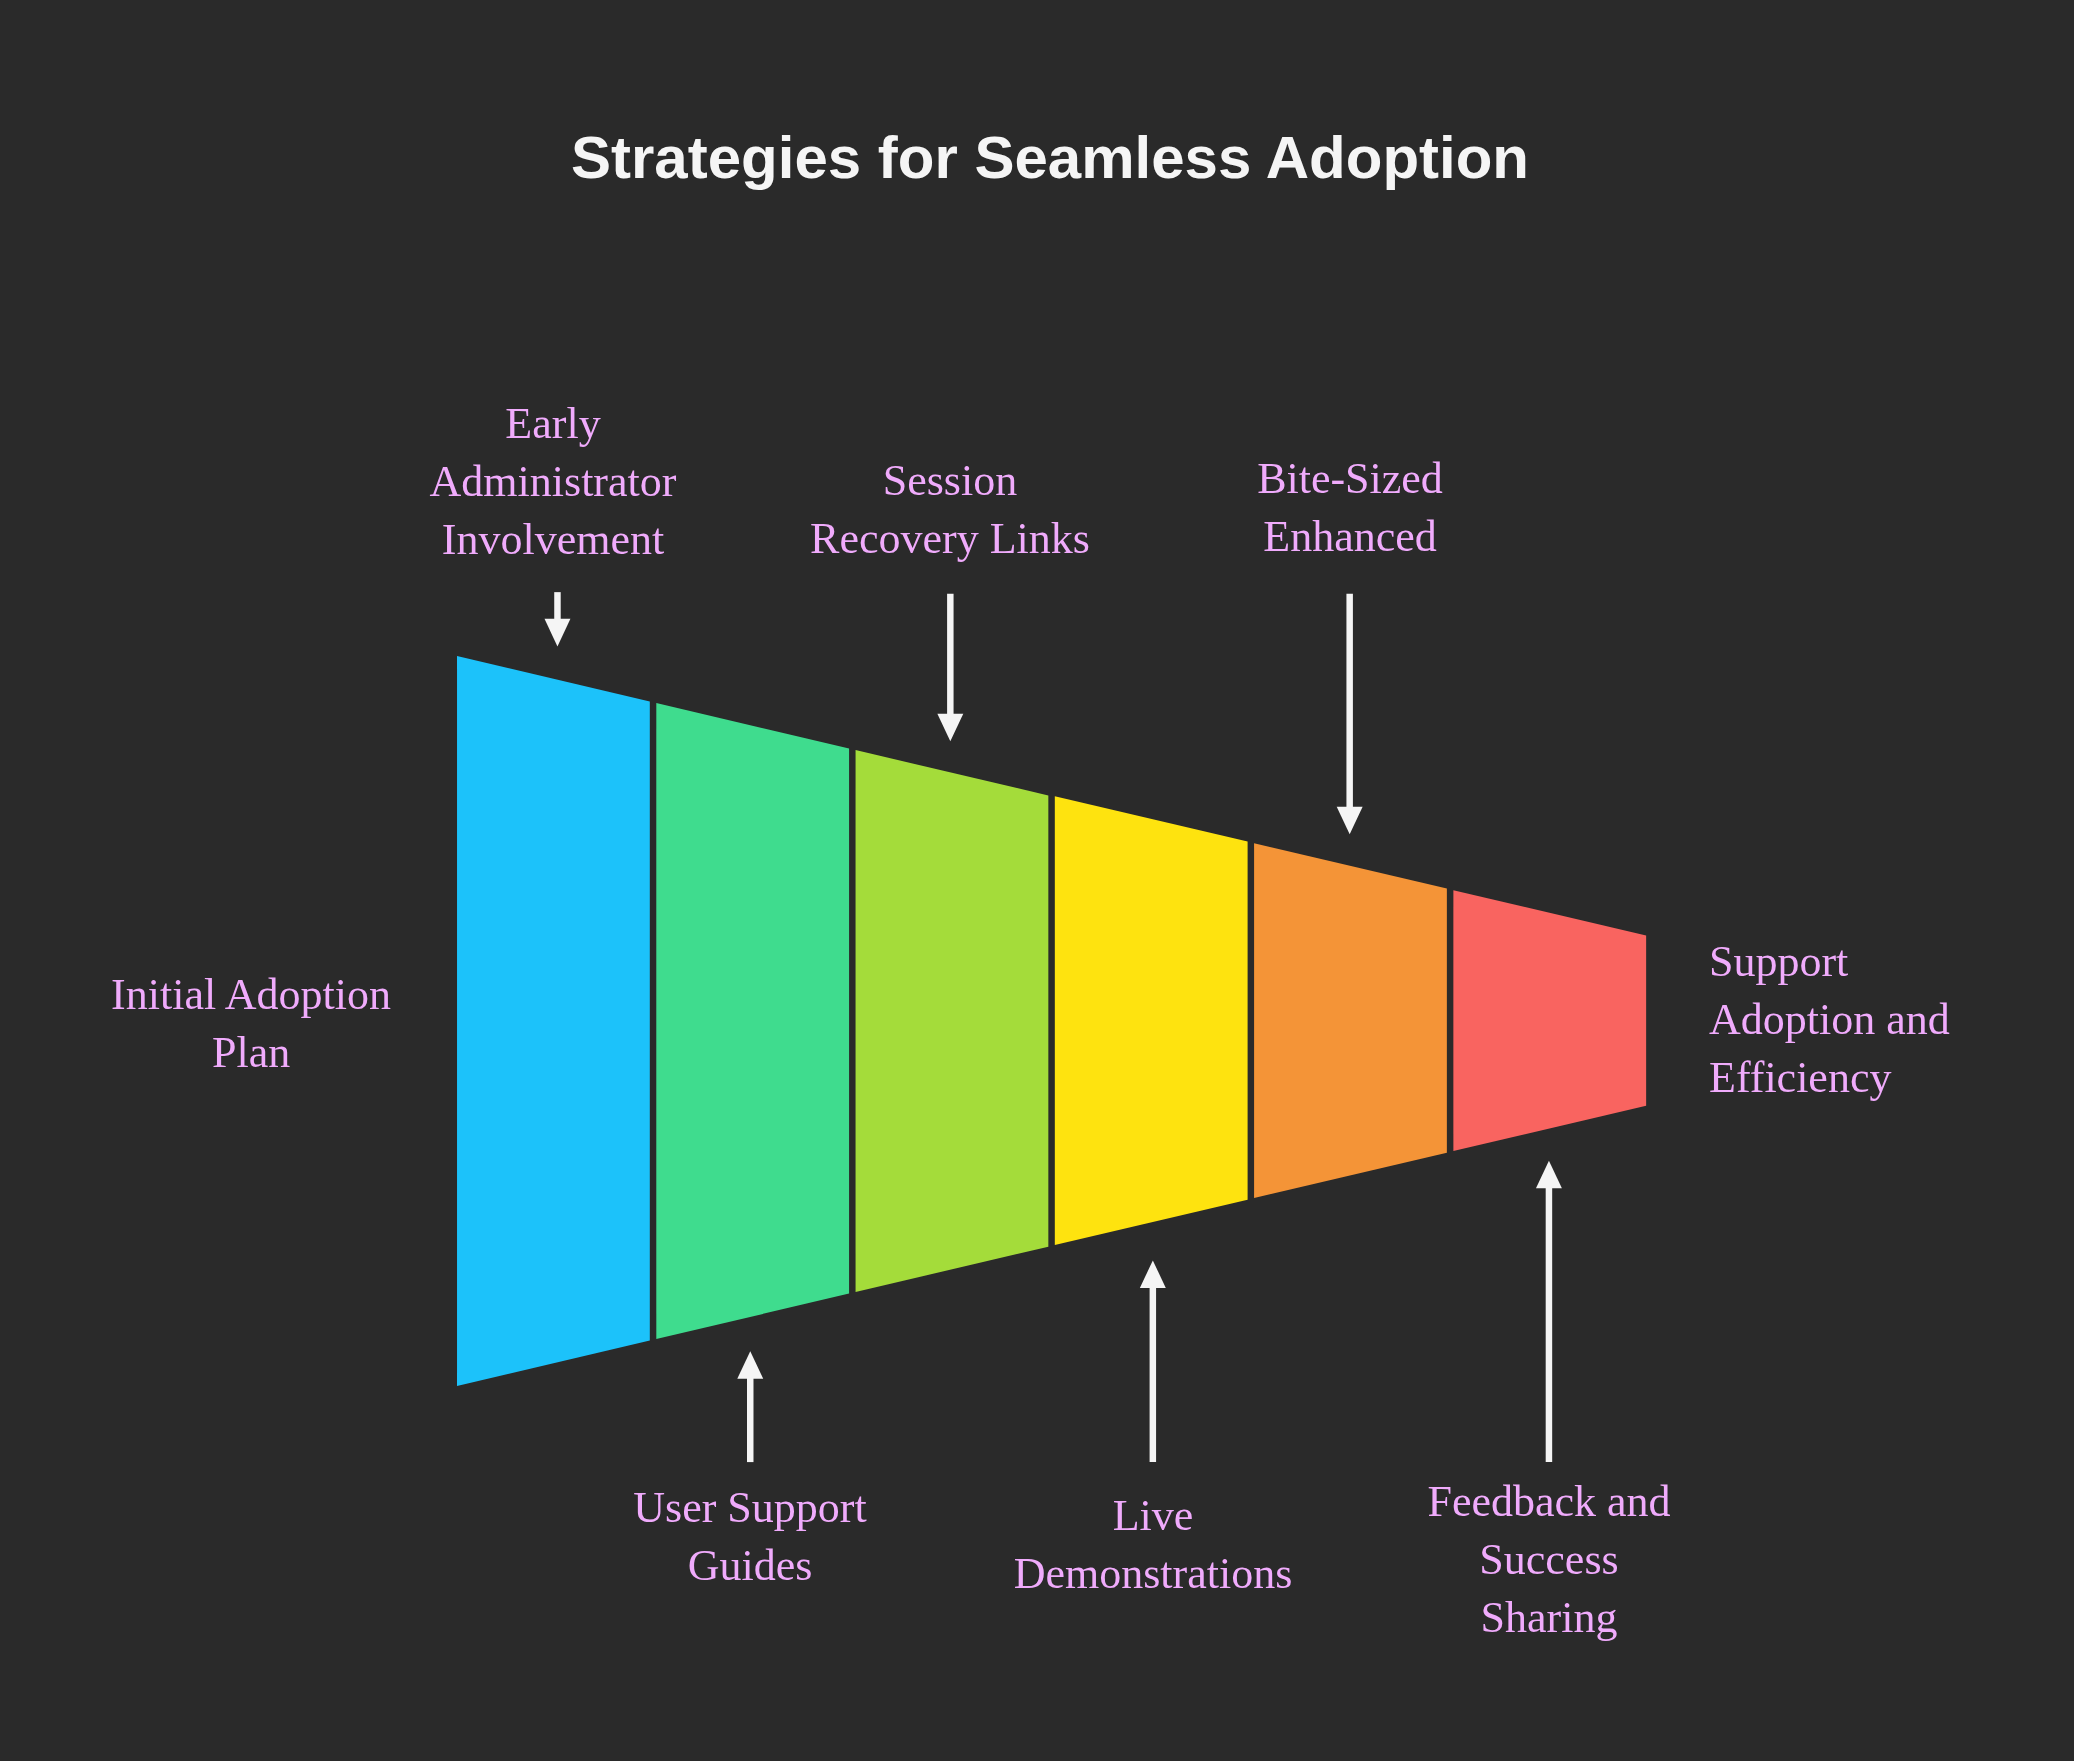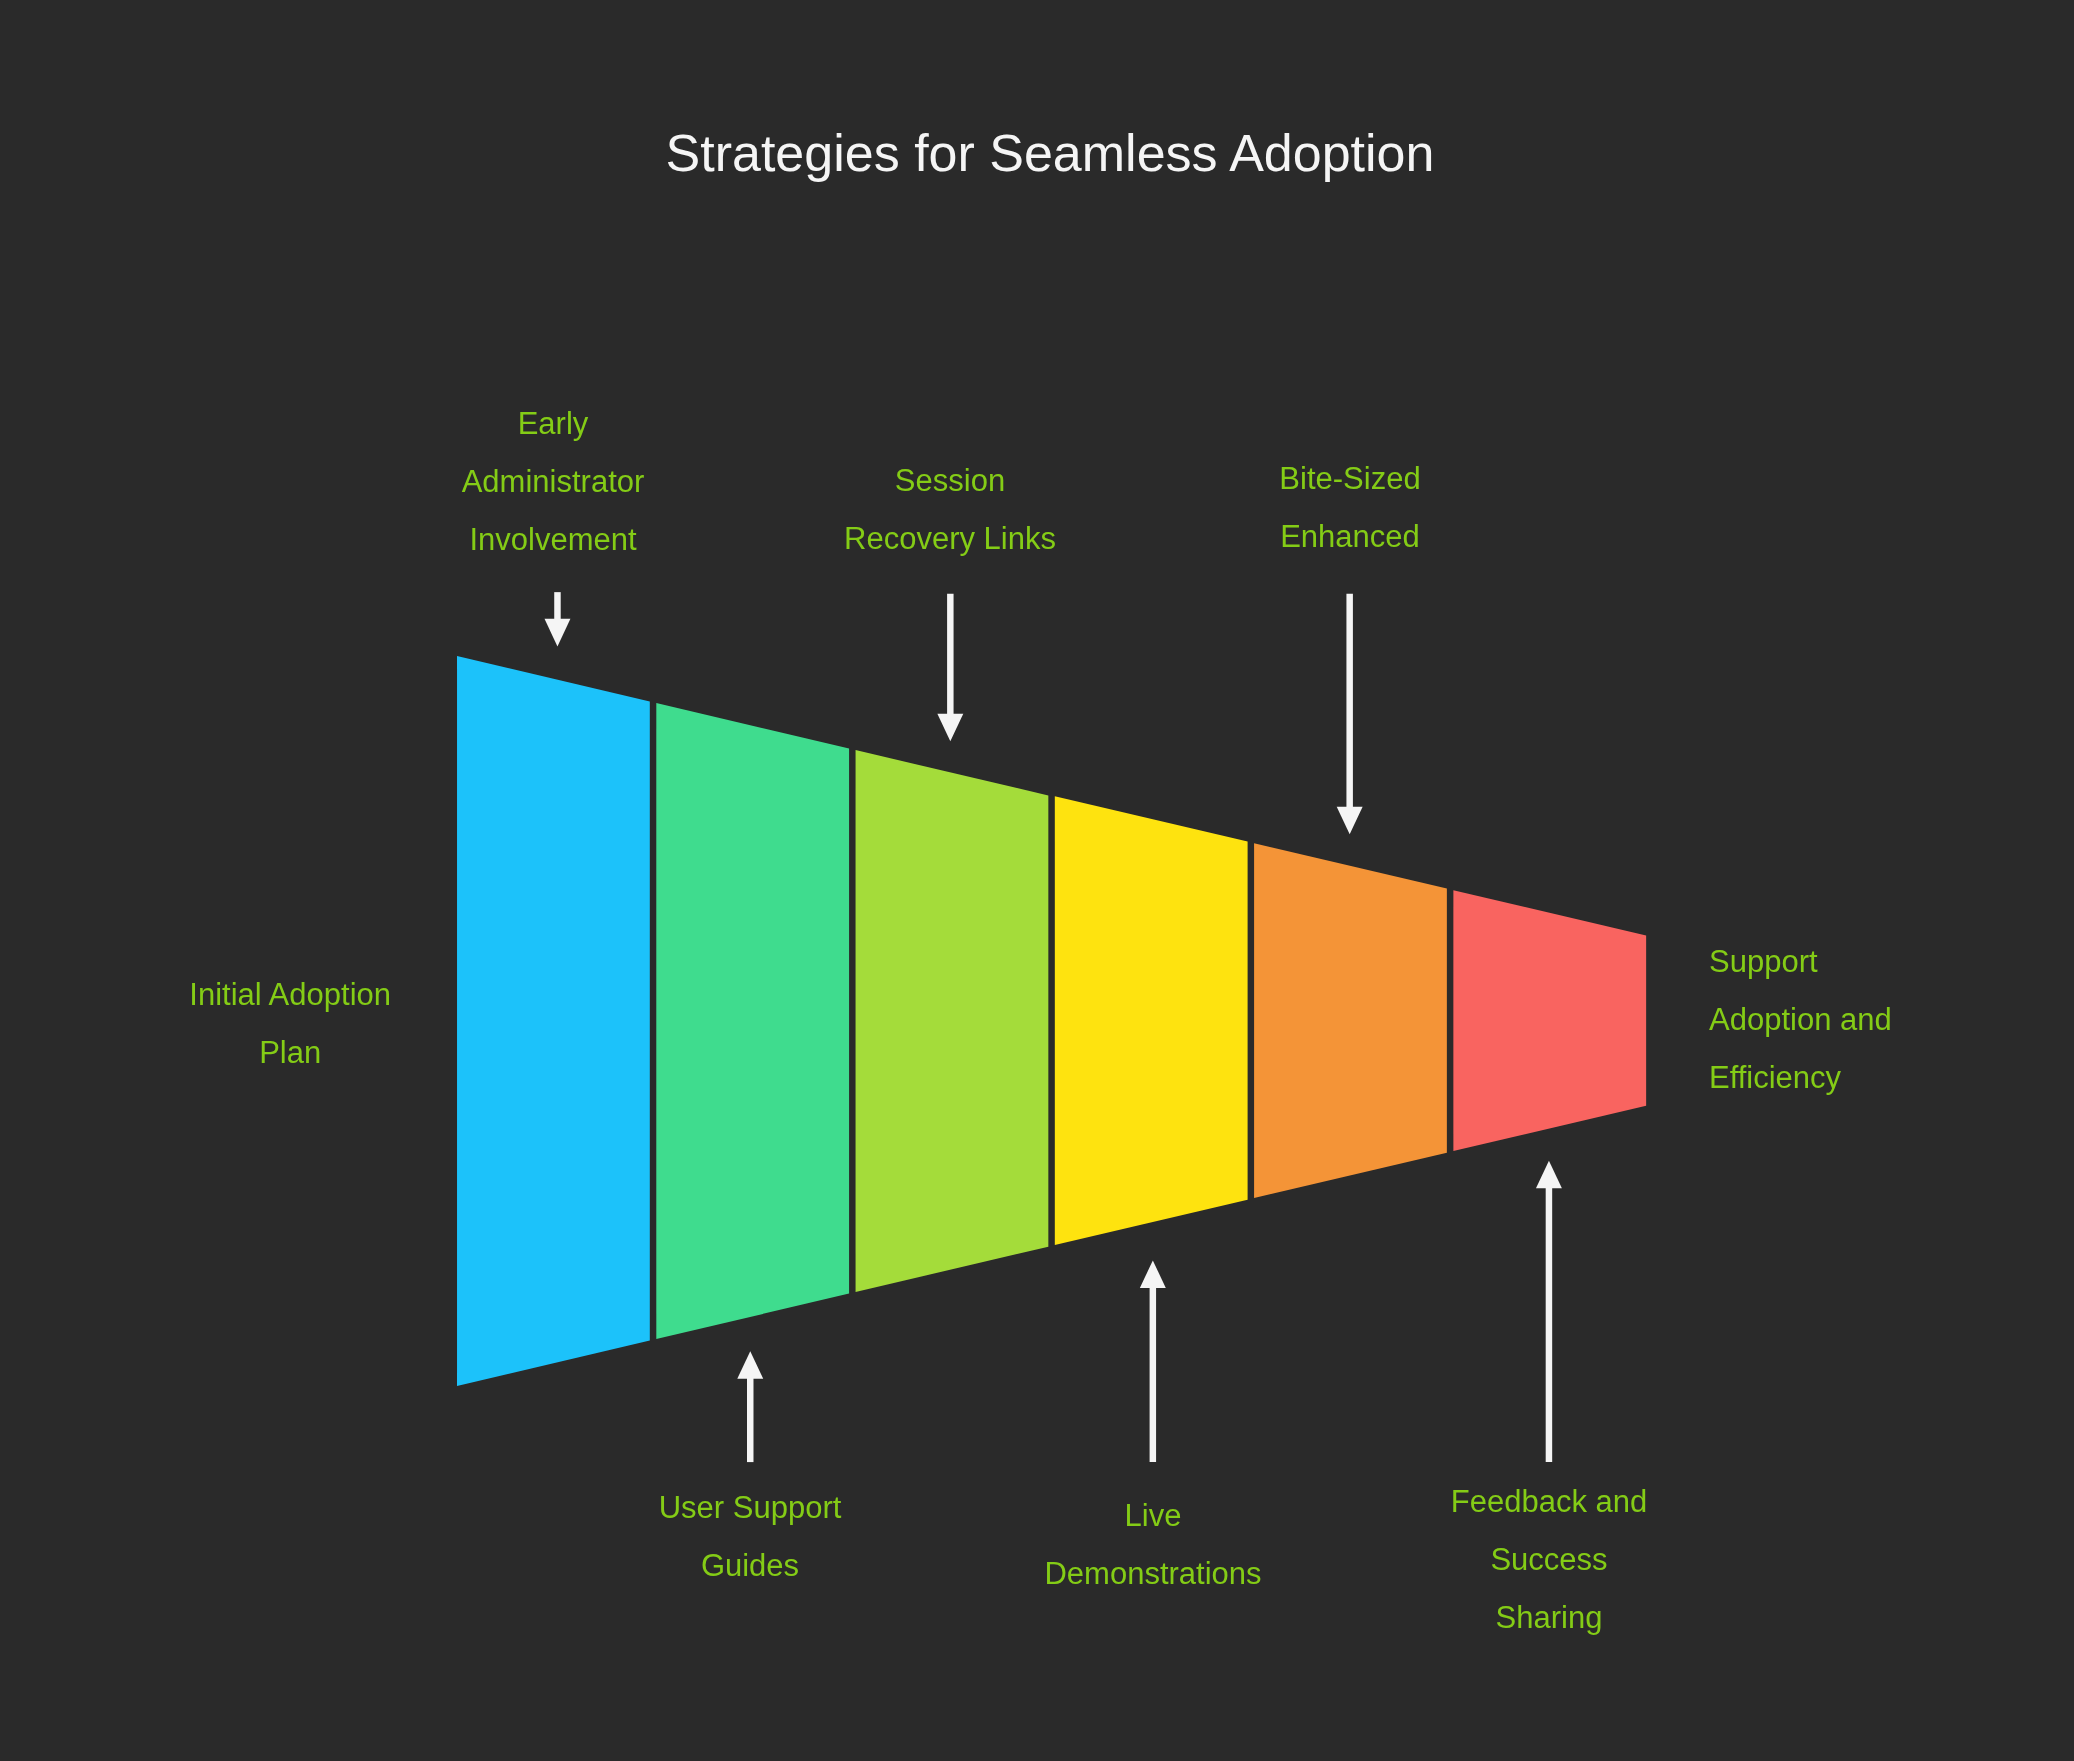--- a/index.html
+++ b/index.html
@@ -15,42 +15,43 @@
     font-family: "Liberation Sans", sans-serif;
     overflow: hidden;
   }
   #funnel-svg {
     position: absolute;
     left: 0;
     top: 0;
   }
   .label {
     position: absolute;
-    color: #84cc16;
-    font-size: 31px;
+    color: #f0abfc;
+    font-size: 44px;
     line-height: 58px;
     white-space: pre-line;
     text-align: center;
+    font-family: Liberation Serif, serif;
   }
   .label.center {
     transform: translateX(-50%);
   }
   .label.align-right {
   }
   .label.align-left {
     text-align: left;
   }
   #title {
     position: absolute;
     left: 1050px;
     top: 123px;
     transform: translateX(-50%);
     color: #F5F5F5;
-    font-size: 52px;
-    font-weight: normal;
+    font-size: 60px;
+    font-weight: bold;
     white-space: nowrap;
     text-align: left;
   }
 </style>
 </head>
 <body>
 
 <div id="canvas">
 
   <div id="title">Strategies for Seamless Adoption</div>

